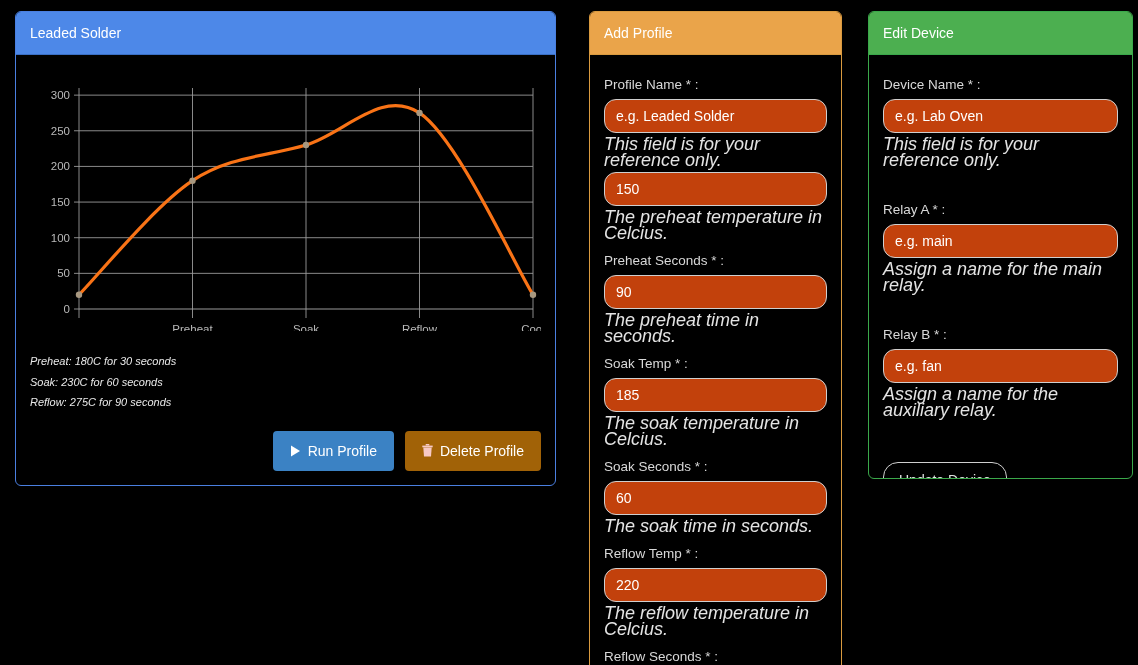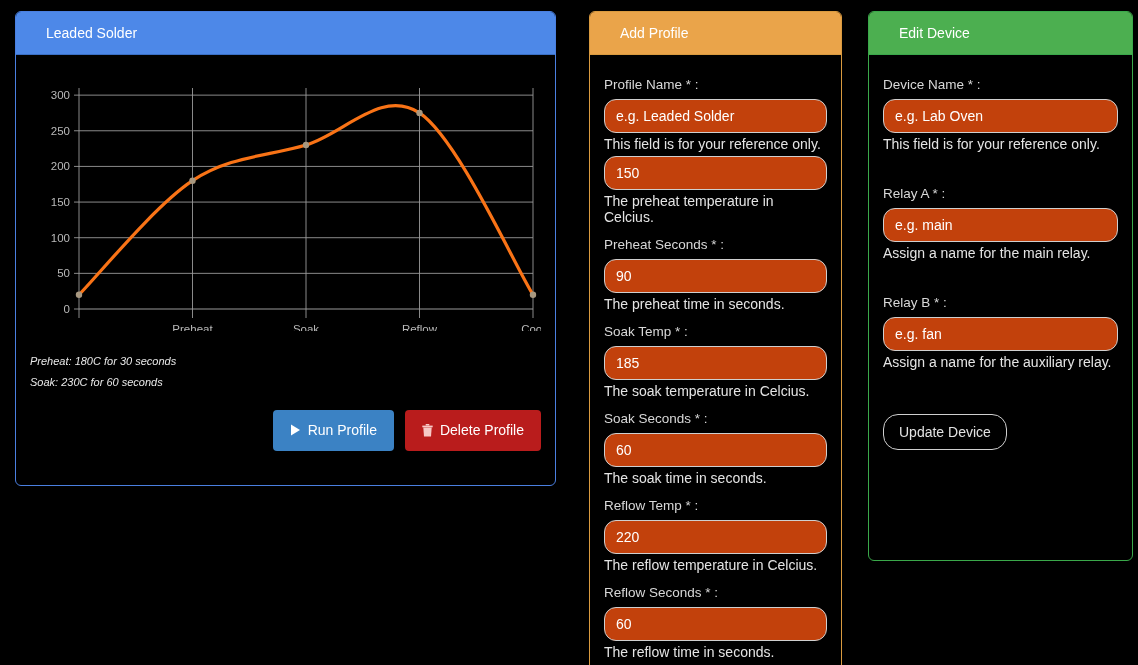--- a/index.html
+++ b/index.html
@@ -23,21 +23,21 @@
   .panel {
     position: absolute;
     background: #000000;
     border-radius: 6px;
     box-sizing: border-box;
     overflow: hidden;
   }
   .panel-header {
     height: 43px;
     line-height: 43px;
-    padding: 0 30px;
+    padding: 0 14px;
     font-size: 14px;
     color: #ffffff;
     box-sizing: border-box;
   }
   .panel-body {
     padding: 10px 14px 12px 14px;
     box-sizing: border-box;
   }
 
   
@@ -83,42 +83,42 @@
     font-family: "Liberation Sans", sans-serif;
     color: #ffffff;
     padding: 12px 17px;
     cursor: pointer;
     display: inline-flex;
     align-items: center;
     gap: 7px;
     line-height: 1.2;
   }
   .btn-run { background: #3b82c4; }
-  .btn-delete { background: #b91c1c; }
+  .btn-delete { background: #a16207; }
   .glyph { display: inline-block; line-height: 1; }
   .glyph svg { display: block; }
 
   
   #add-profile-panel {
     left: 589px;
     top: 11px;
     width: 253px;
     height: 668px;
     border: 1px solid #d99a3f;
   }
   #add-profile-panel .panel-header {
     background: #eaa44a;
     border-bottom: 1px solid #d99a3f;
   }
 
   #edit-device-panel {
     left: 868px;
     top: 11px;
     width: 265px;
-    height: 550px;
+    height: 468px;
     border: 1px solid #3aa84a;
   }
   #edit-device-panel .panel-header {
     background: #4caf50;
     border-bottom: 1px solid #3aa84a;
   }
 
   .field { margin: 0 0 4px 0; }
   .field-label {
     color: #d8d8d8;
@@ -137,23 +137,24 @@
     padding: 8px 11px;
     font-size: 14px;
     font-family: "Liberation Sans", sans-serif;
     outline: none;
     height: 34px;
   }
   .field-input::placeholder { color: #ffffff; opacity: 1; }
   .field-help {
     display: block;
     color: #e4e4e4;
-    font-size: 14px;
+    font-size: 18px;
     margin: 3px 0 0 0;
     line-height: 16px;
+    font-style: italic;
   }
   .spacer-lg { height: 18px; }
 
   .btn-outline {
     margin-top: 22px;
     background: #000000;
     color: #e2e2e2;
     border: 1px solid #cfcfcf;
     border-radius: 15px;
     padding: 9px 15px;
@@ -224,20 +225,21 @@
               <circle cx="276.00" cy="74.03" r="3.2" fill="#a89880"></circle>
               <circle cx="389.50" cy="41.95" r="3.2" fill="#a89880"></circle>
               <circle cx="503.00" cy="223.74" r="3.2" fill="#a89880"></circle>
             </g>
         </svg>
       </div>
 
       <div class="profile-summary">
         <div>Preheat: 180C for 30 seconds</div>
         <div>Soak: 230C for 60 seconds</div>
+        <div>Reflow: 275C for 90 seconds</div>
       </div>
 
       <div class="button-row">
         <button class="btn btn-run">
           <span class="glyph">
             <svg width="11" height="12" viewBox="0 0 11 12">
                 <polygon points="1,0.5 10,6 1,11.5" fill="#ffffff"></polygon>
               </svg>
           </span>
           <span>Run Profile</span>

